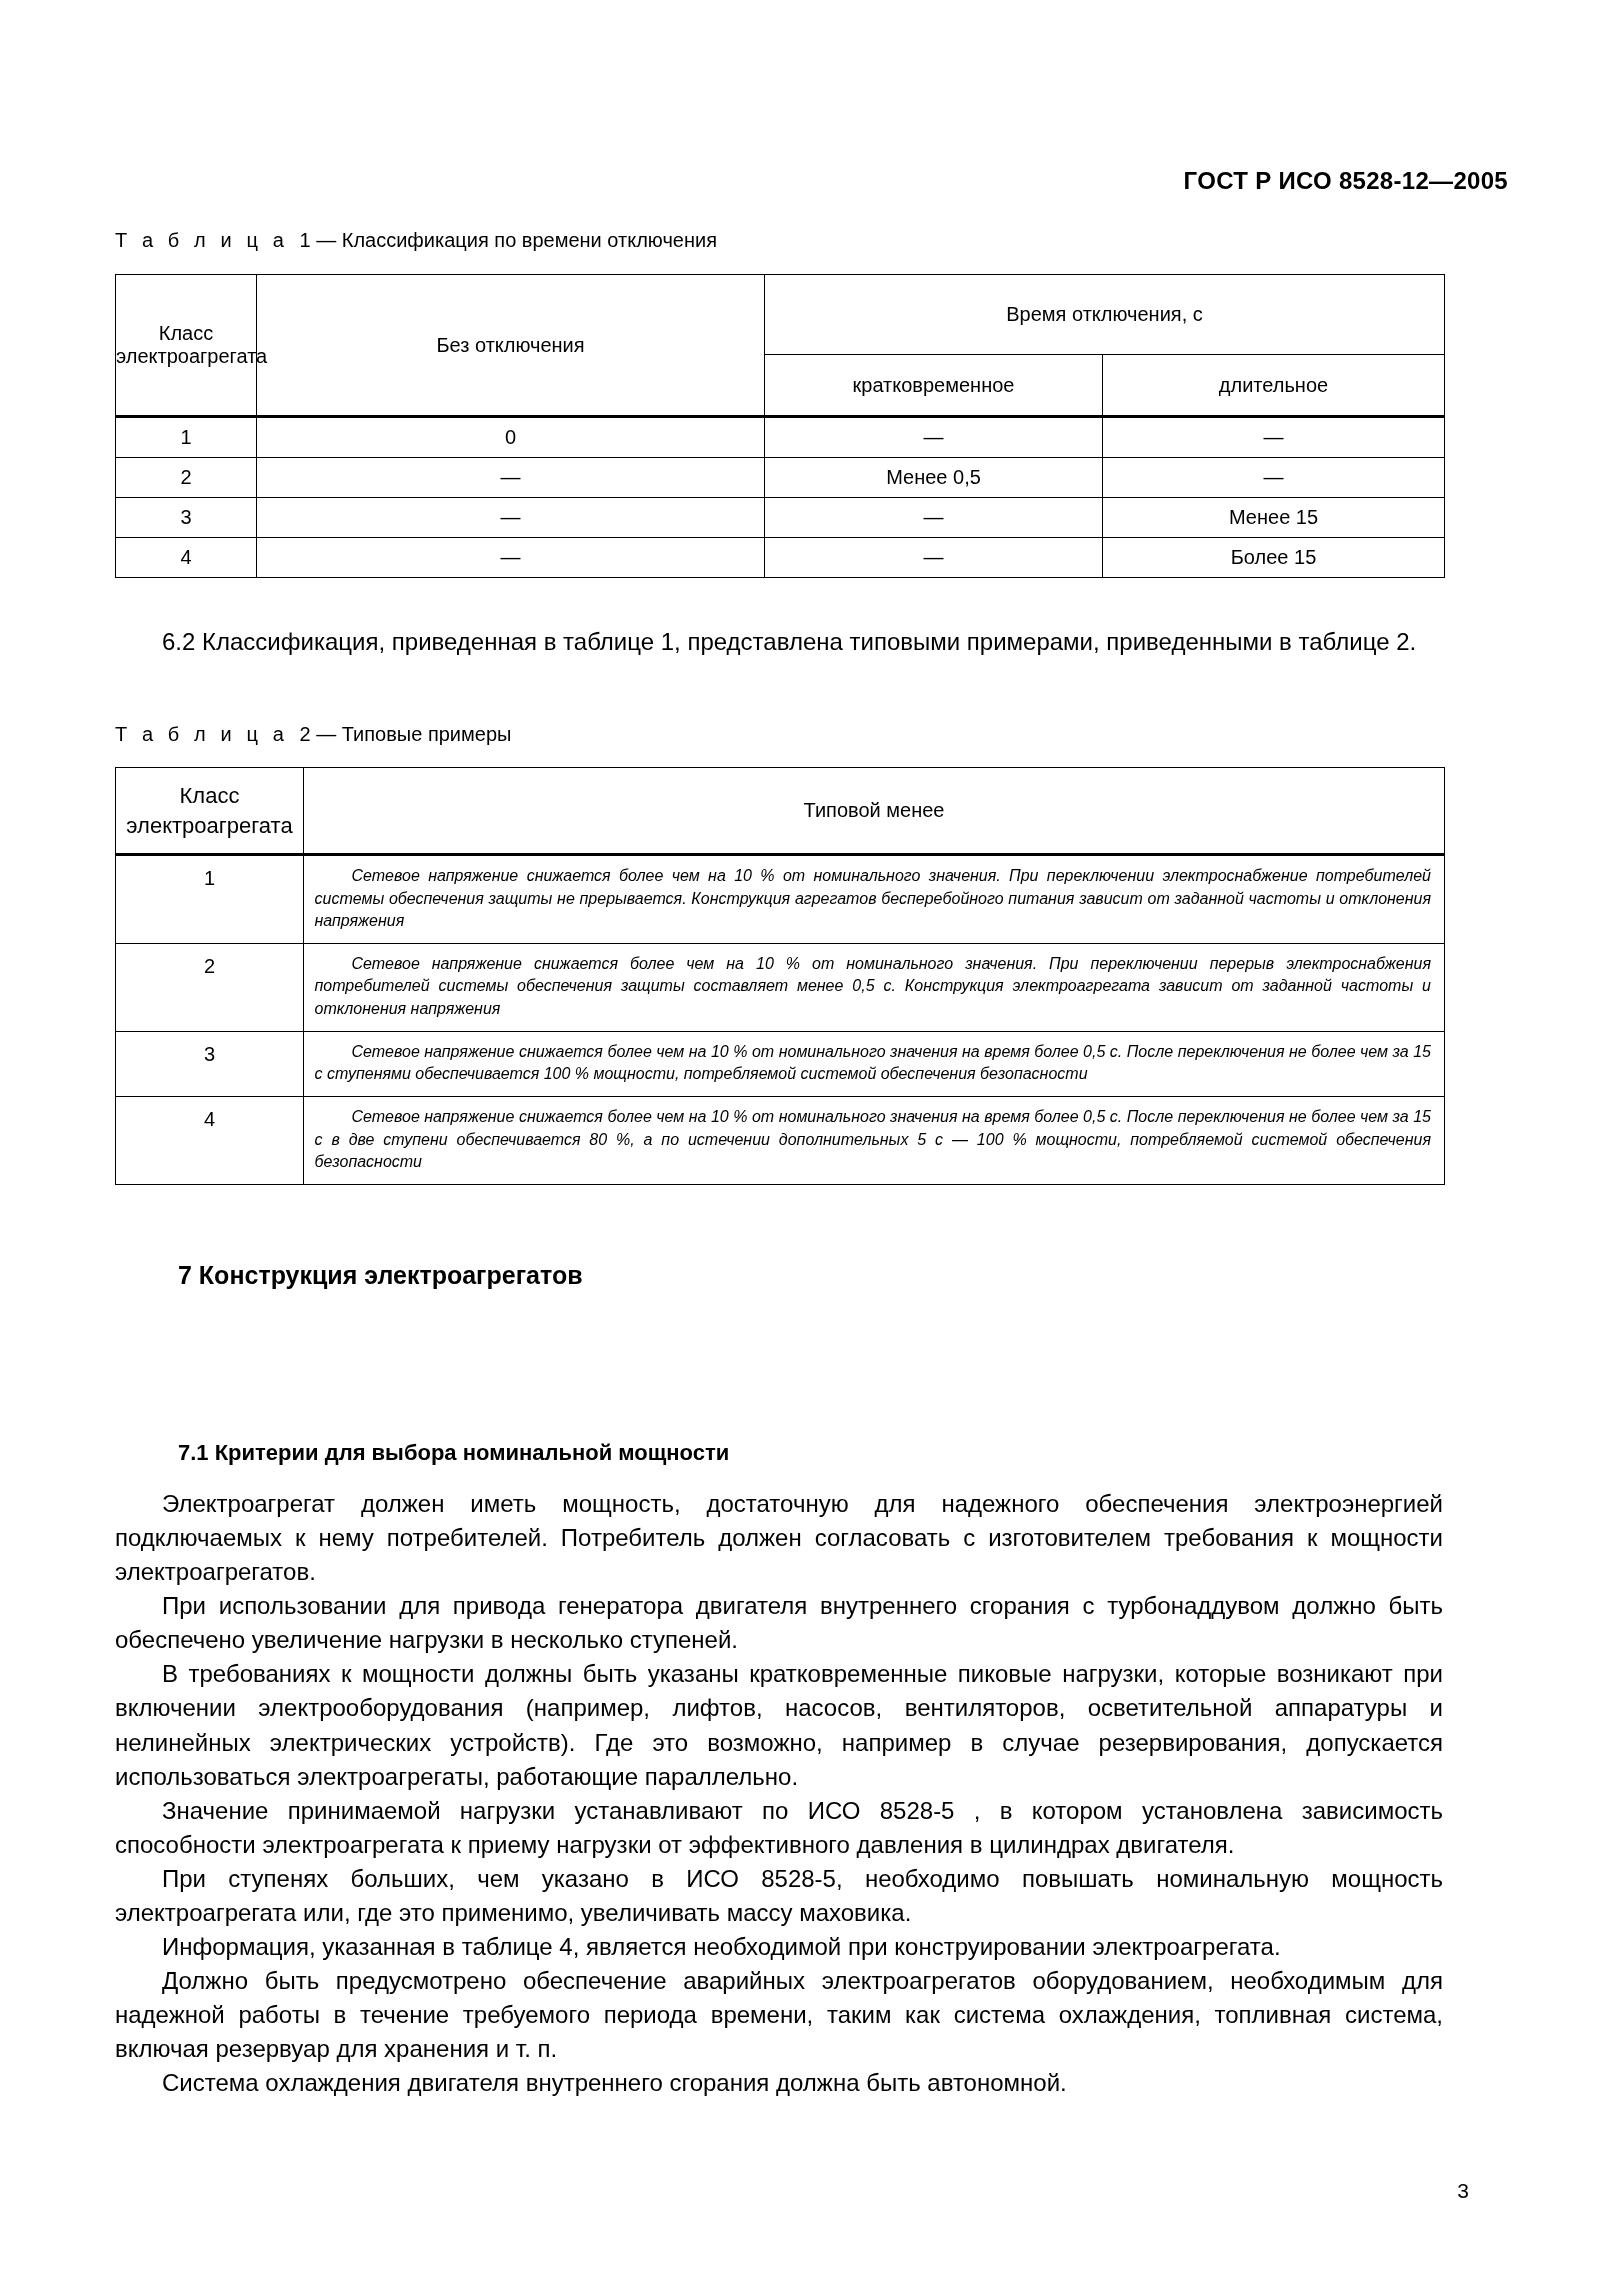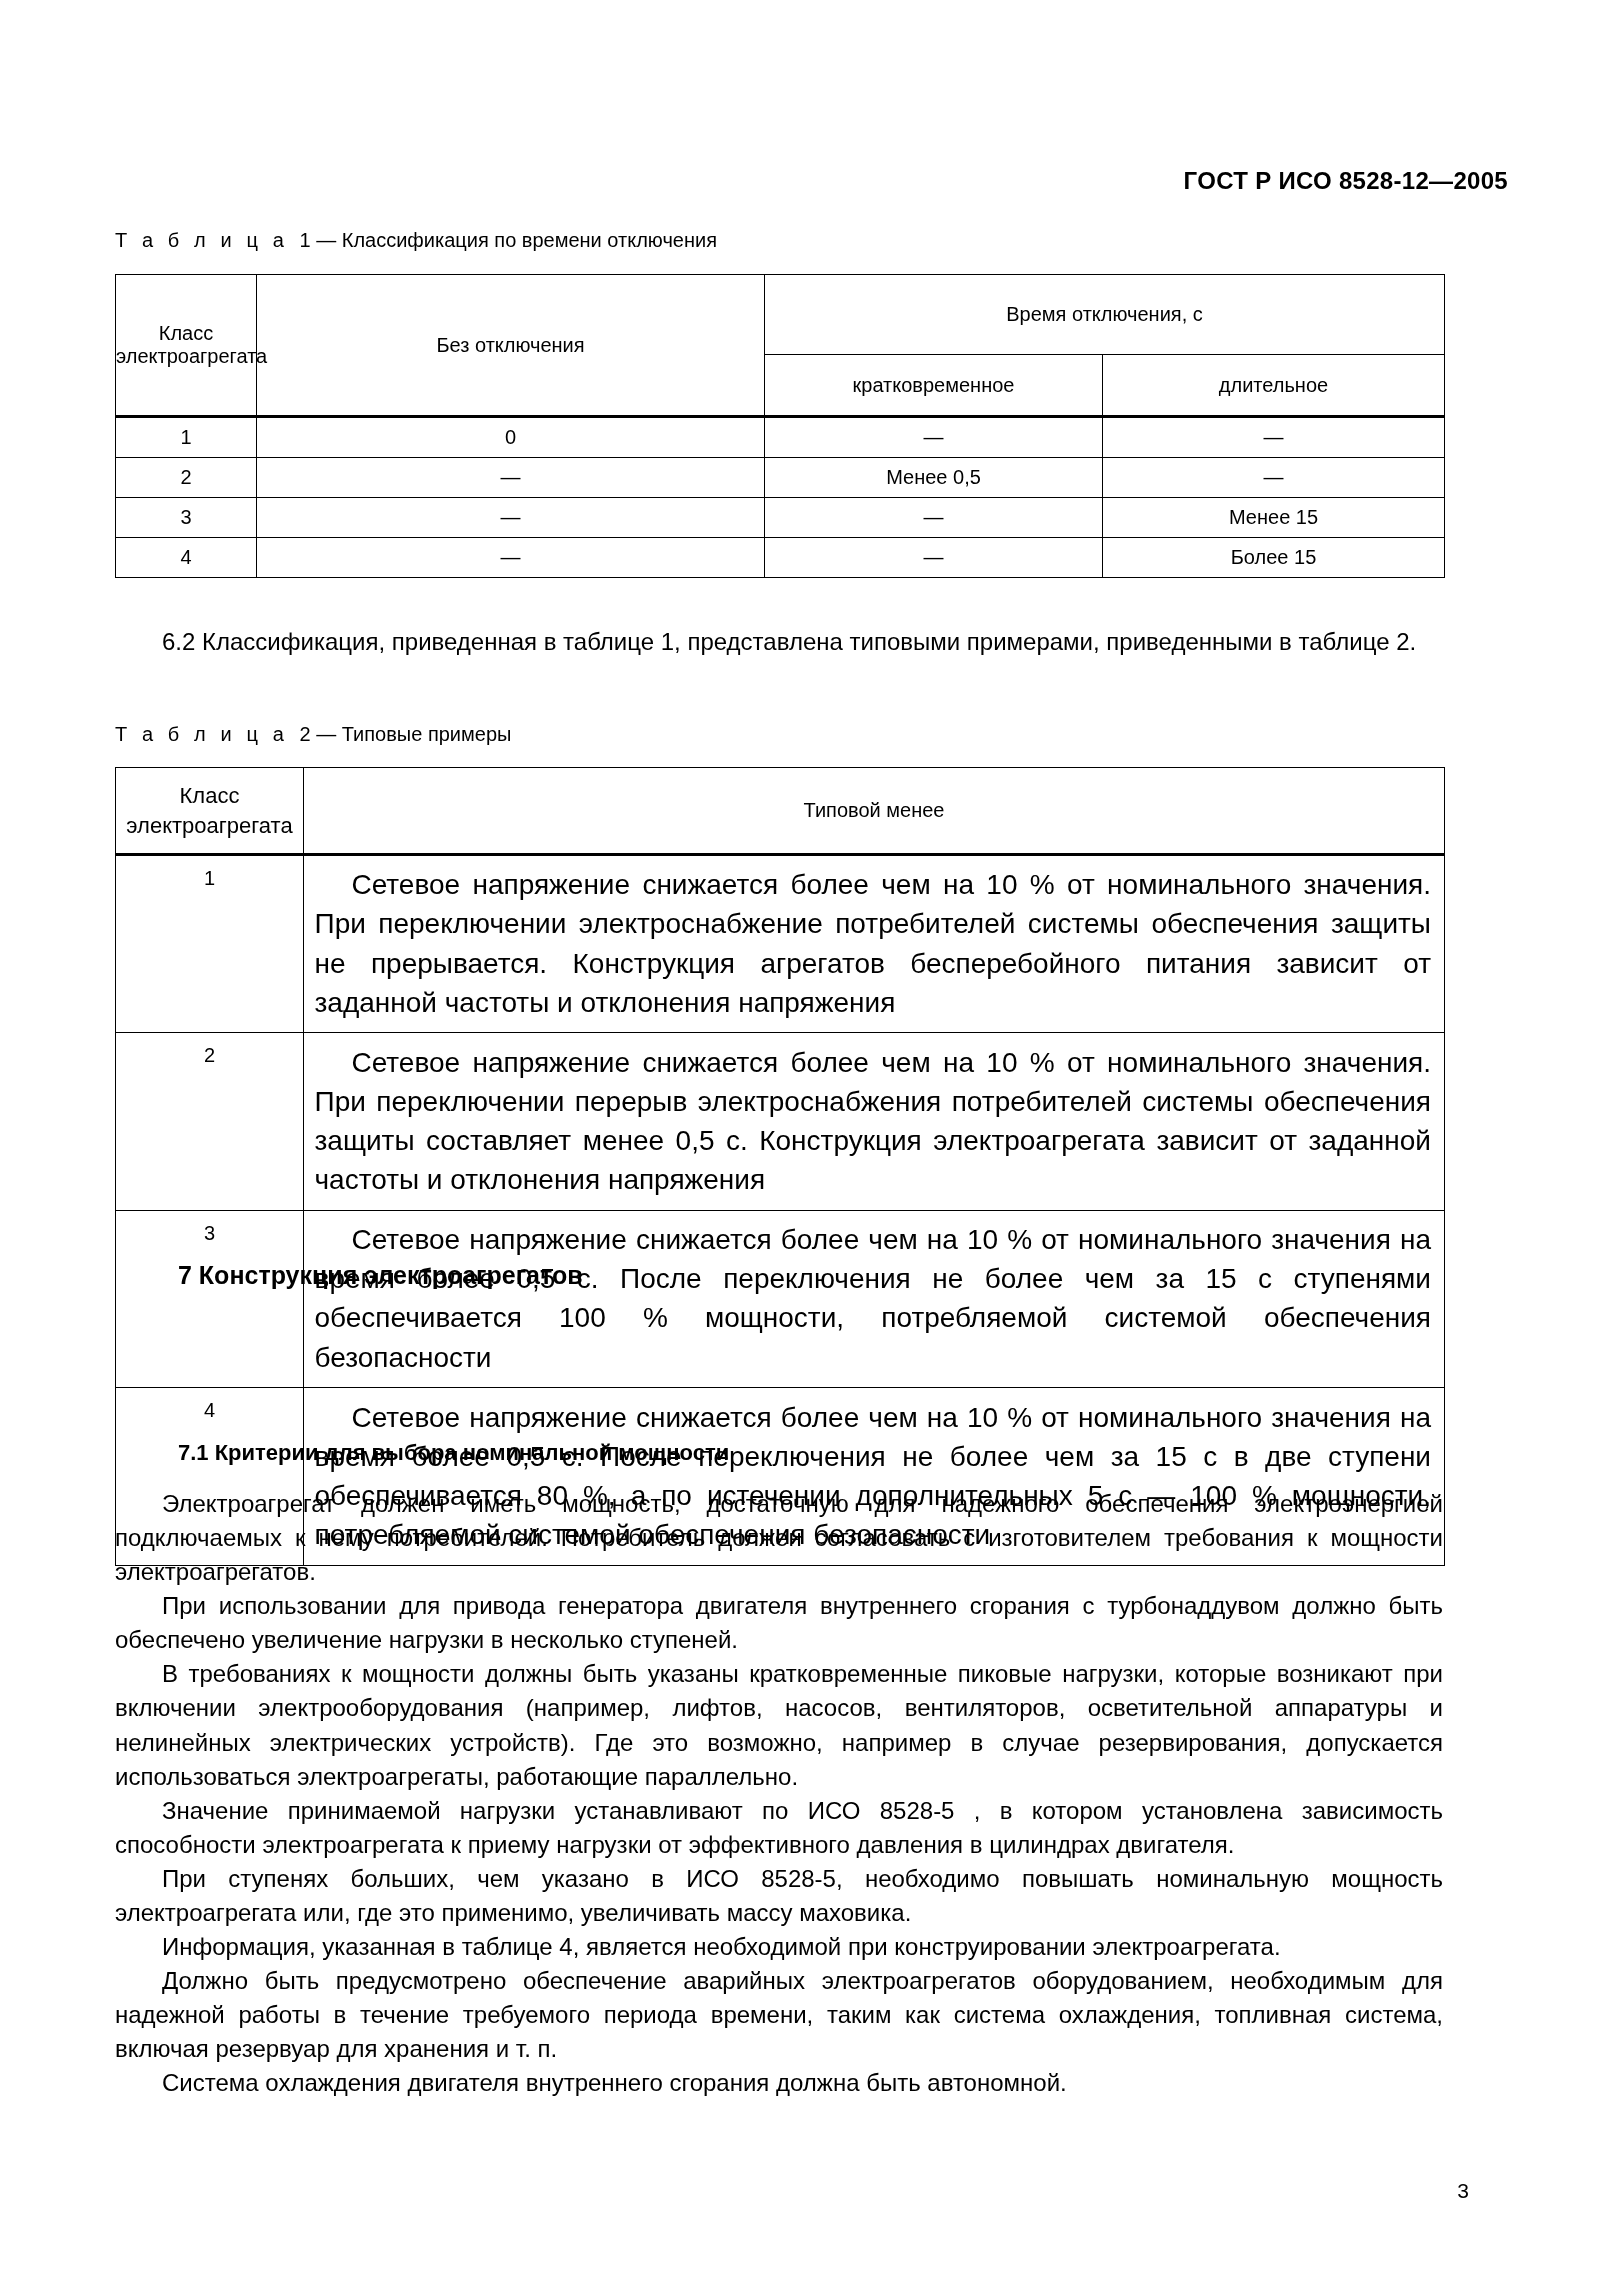--- a/index.html
+++ b/index.html
@@ -68,23 +68,24 @@
     text-align:center;
     vertical-align:top;
     padding-top:11px;
     font-size:20px;
   }
   .t2 td.body {
     text-align:justify;
     text-align-last:left;
     padding:9.2px 13px 10.5px 10.5px;
     line-height:1.40;
-    font-size:28px;
+    font-size:16px;
     text-indent:37px;
     hyphens:manual;
+    font-style:italic;
   }
   
   p.body-par {
     margin:0;
     font-size:24px;
     line-height:1.42;
     text-align:justify;
     text-align-last:left;
     text-indent:47px;
   }

